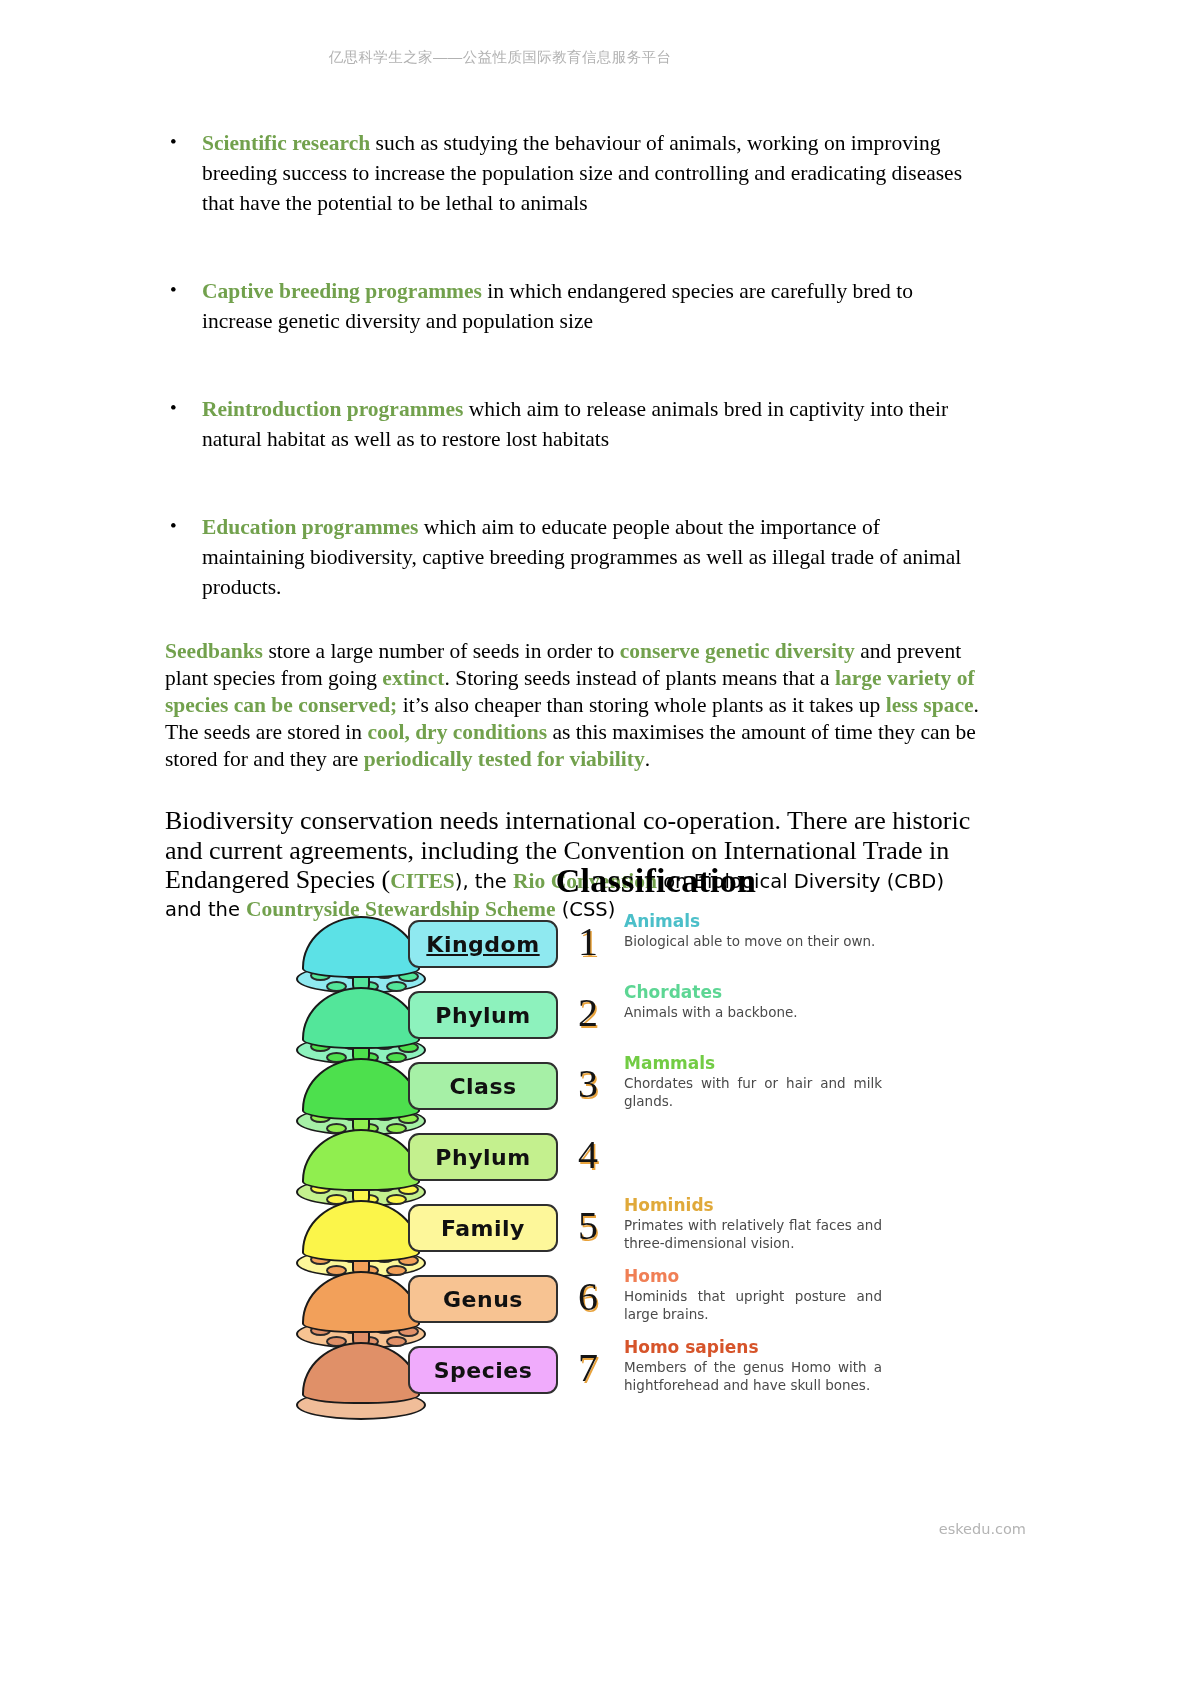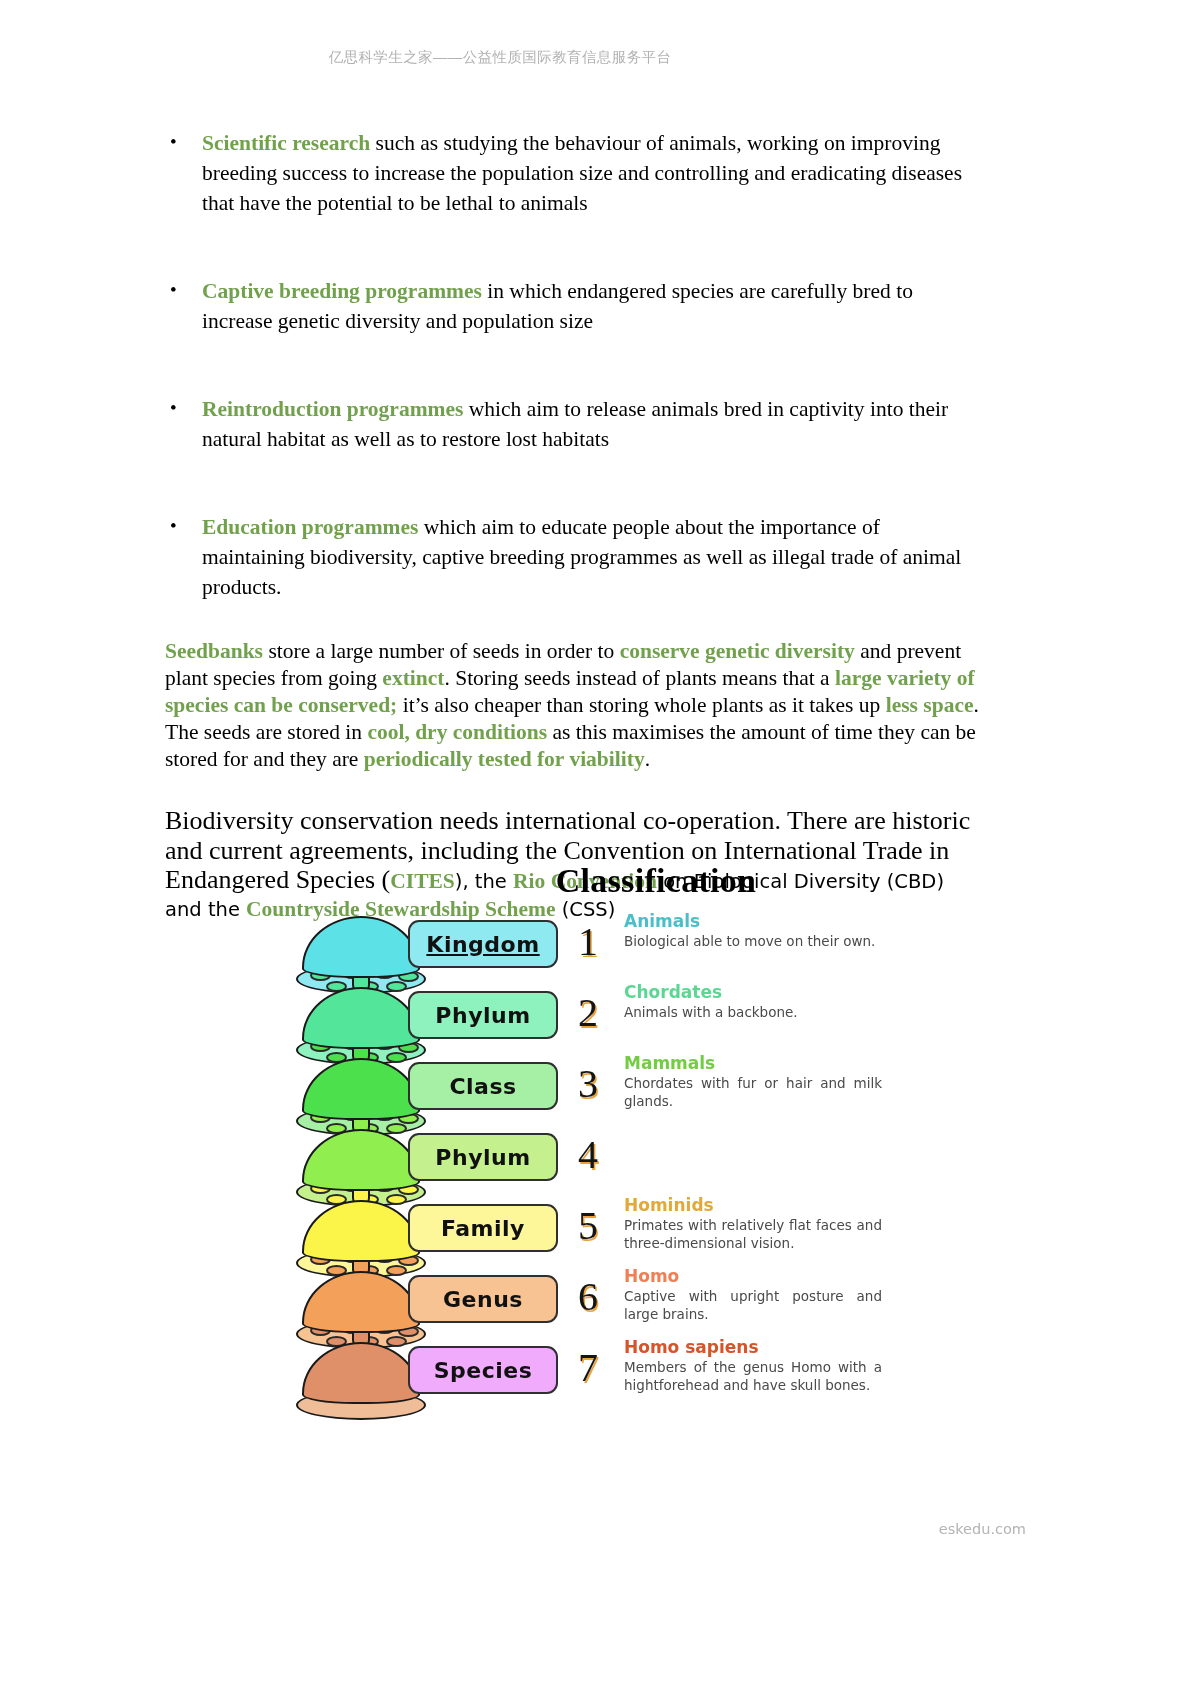--- a/index.html
+++ b/index.html
@@ -360,21 +360,21 @@
             <div class="gill-dot" style="left: 60px; top: 15px; background: rgb(224, 144, 104);"></div>
             <div class="gill-dot" style="left: 88px; top: 15px; background: rgb(224, 144, 104);"></div>
           </div>
           <div class="stalk" style="background: rgb(224, 144, 104);"></div>
           <div class="cone" style="background: rgb(242, 160, 90);"></div>
         </div>
         <div class="rank-box" style="background: rgb(247, 195, 146);">Genus</div>
         <div class="rank-num">6</div>
         <div class="rank-info">
           <div class="info-title" style="color: rgb(240, 127, 85);">Homo</div>
-          <div class="info-desc">Captive with upright posture and large brains.</div>
+          <div class="info-desc">Hominids that upright posture and large brains.</div>
         </div>
       </div>
       <div class="rank-row" style="top: 426px;">
         <div class="cone-wrap">
           <div class="gills" style="background: rgb(240, 189, 153);"></div>
           <div class="cone" style="background: rgb(224, 144, 104);"></div>
         </div>
         <div class="rank-box" style="background: #f0abfc;">Species</div>
         <div class="rank-num">7</div>
         <div class="rank-info">

